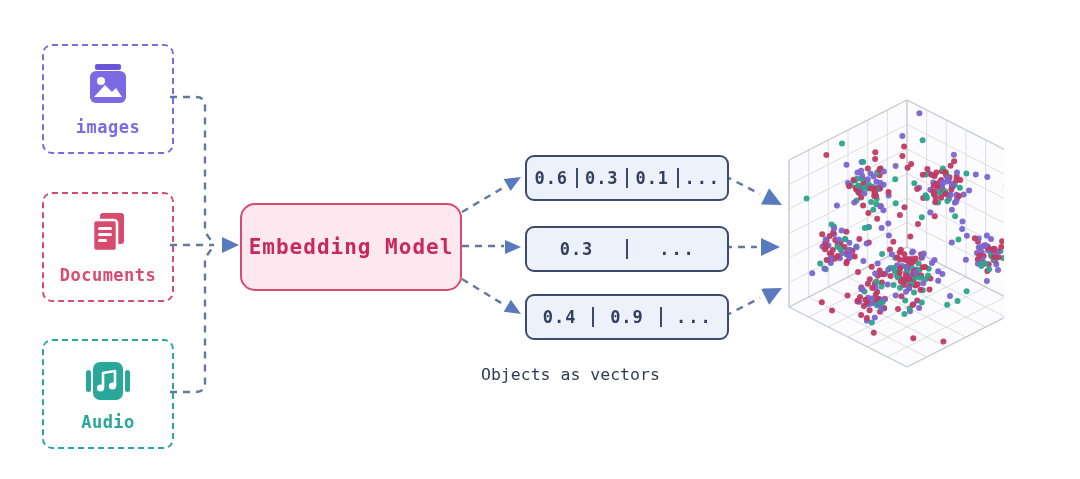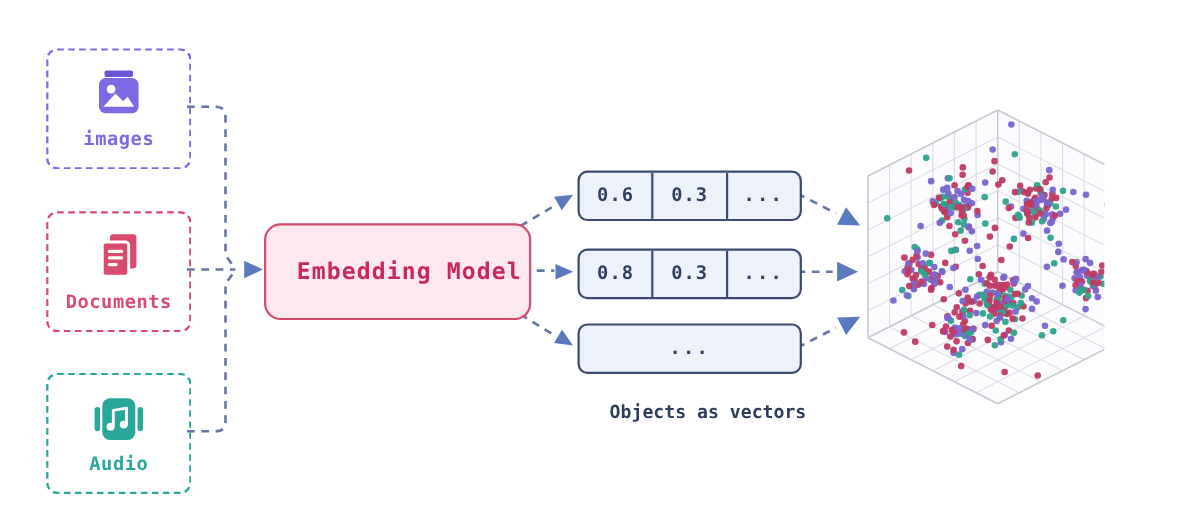--- a/index.html
+++ b/index.html
@@ -21,44 +21,44 @@
   .src.audio    {top:339px; border-color:var(--teal,#2aa79b);   color:var(--teal,#2aa79b);}
   .src-label{font-size:17px;font-weight:600;letter-spacing:.5px;}
   .src-icon{width:48px;height:48px;display:block;}
   .src-icon svg{display:block;}
 
   
   .embed{
     position:absolute;left:240px;top:203px;width:218px;height:84px;
     background:var(--embedBg,#fce8ee);
     border:2.5px solid var(--crimson,#d84a6e);border-radius:15px;
-    display:flex;align-items:center;justify-content:center;z-index:2;padding-left:21px;
+    display:flex;align-items:center;justify-content:center;z-index:2;
   }
   .embed span{
     color:var(--crimsonText,#c9295a);font-size:21px;font-weight:bold;letter-spacing:1px;
   }
 
   
   .vrow{
     position:absolute;left:525px;width:200px;height:42px;
     background:var(--cellBg,#edf1fa);
     border:2px solid var(--navy,#3c4a6e);border-radius:9px;
-    display:flex;z-index:2;overflow:hidden;
+    display:flex;z-index:2;overflow:hidden;align-items:center;
   }
   .vrow.r0{top:155px}.vrow.r1{top:226px}.vrow.r2{top:294px}
   .vcell{
     flex:1;display:flex;align-items:center;justify-content:center;
     color:var(--navyText,#323f60);font-size:17px;font-weight:bold;letter-spacing:1px;
     border-right:2px solid var(--navy,#3c4a6e);
   }
   .vcell:last-child{border-right:none;letter-spacing:2px;}
 
   .caption{
-    position:absolute;left:493px;top:365px;width:240px;text-align:right;
-    color:var(--captionColor,#2e3c5a);font-size:16.5px;font-weight:700;z-index:2;
+    position:absolute;left:481px;top:365px;width:240px;text-align:left;
+    color:var(--captionColor,#2e3c5a);font-size:16.5px;font-weight:400;z-index:2;
   }
 </style>
 </head>
 <body>
 
 <div class="stage">
 
   <svg id="fig" width="1080" height="479">
       <polygon points="907.0,247.0 907.0,100.0 789.0,160.0 789.0,307.0" fill="#fcfcfe"></polygon>
       <polygon points="907.0,247.0 907.0,100.0 1025.0,160.0 1025.0,307.0" fill="#fcfcfe"></polygon>
@@ -644,26 +644,28 @@
     <span class="src-label">Documents</span>
   </div>
 
   <div class="embed">
     <span>Embedding Model</span>
   </div>
 
   <div class="vrow r0">
     <div class="vcell">0.6</div>
     <div class="vcell">0.3</div>
+    <div class="vcell">0.1</div>
     <div class="vcell">...</div>
   </div>
   <div class="vrow r1">
-    <div class="vcell">0.8</div>
     <div class="vcell">0.3</div>
     <div class="vcell">...</div>
   </div>
   <div class="vrow r2">
+    <div class="vcell">0.4</div>
+    <div class="vcell">0.9</div>
     <div class="vcell">...</div>
   </div>
 
   <div class="caption">Objects as vectors</div>
 
 </div>
 
 </body></html>

